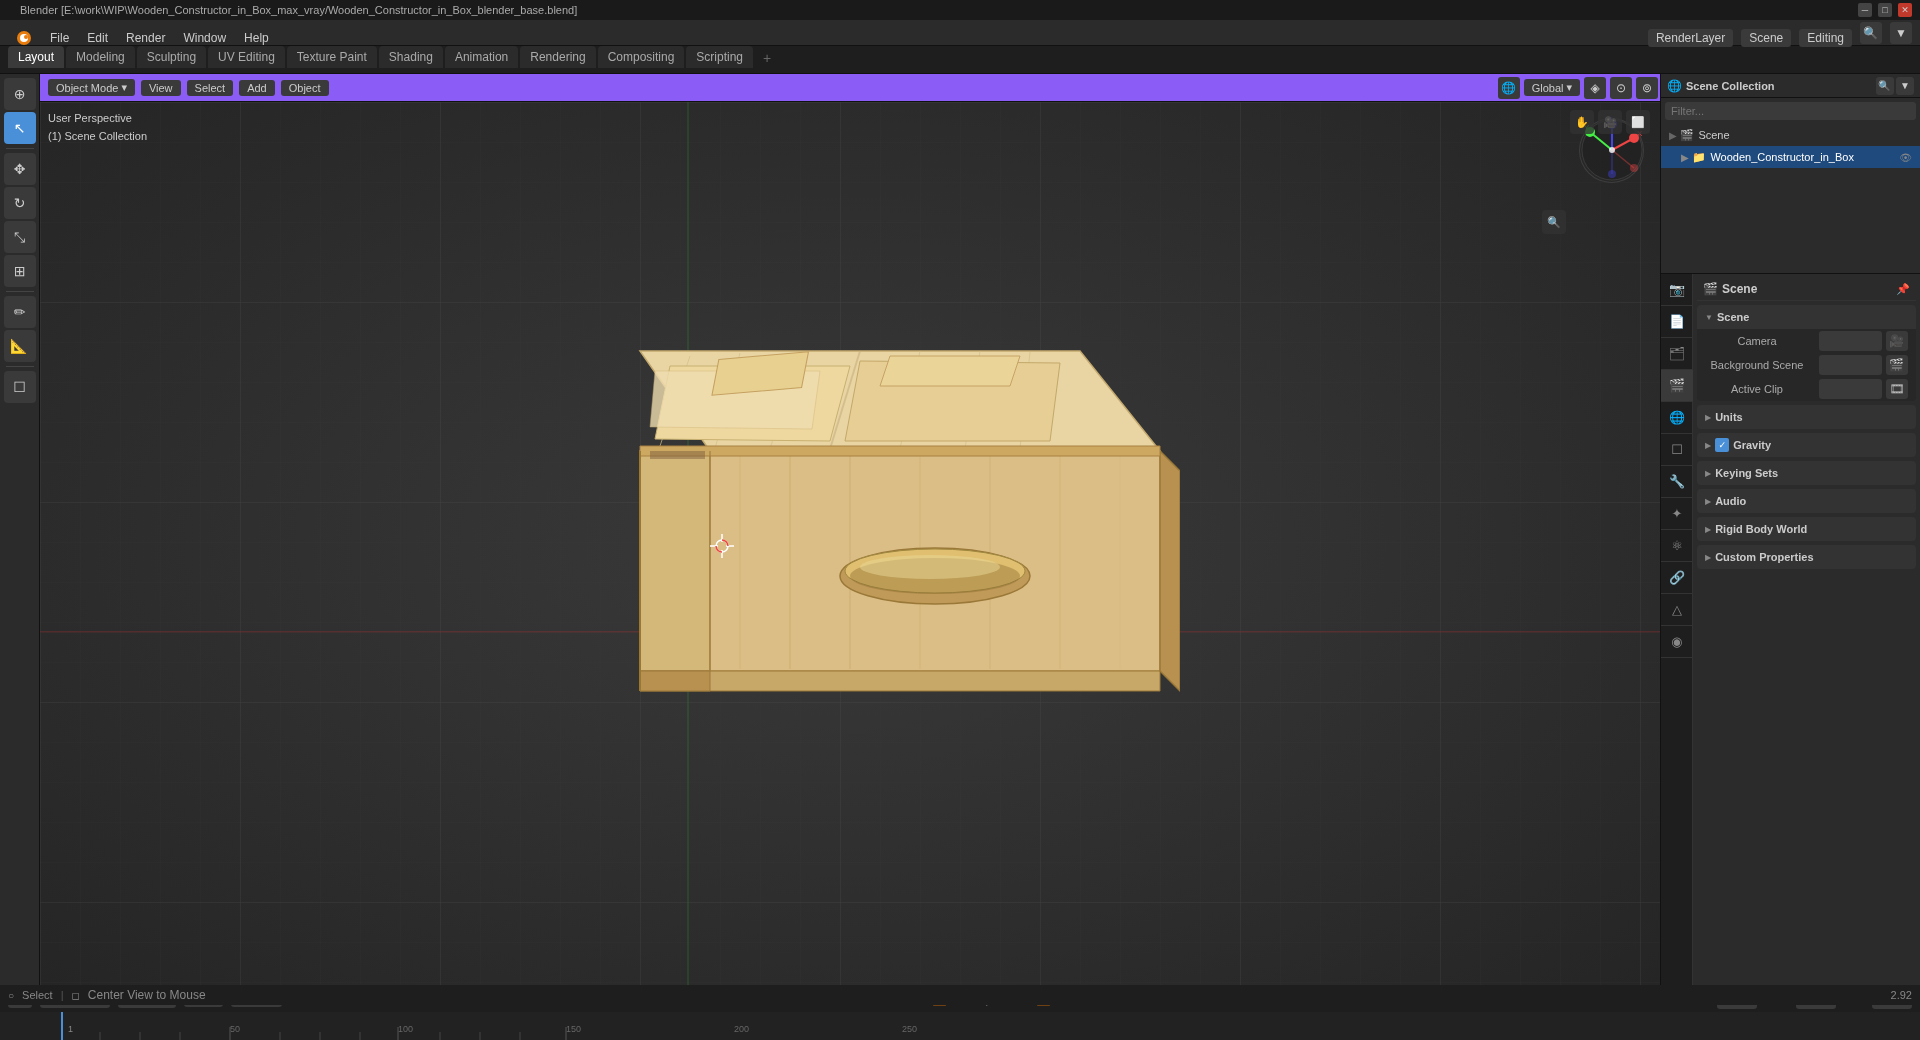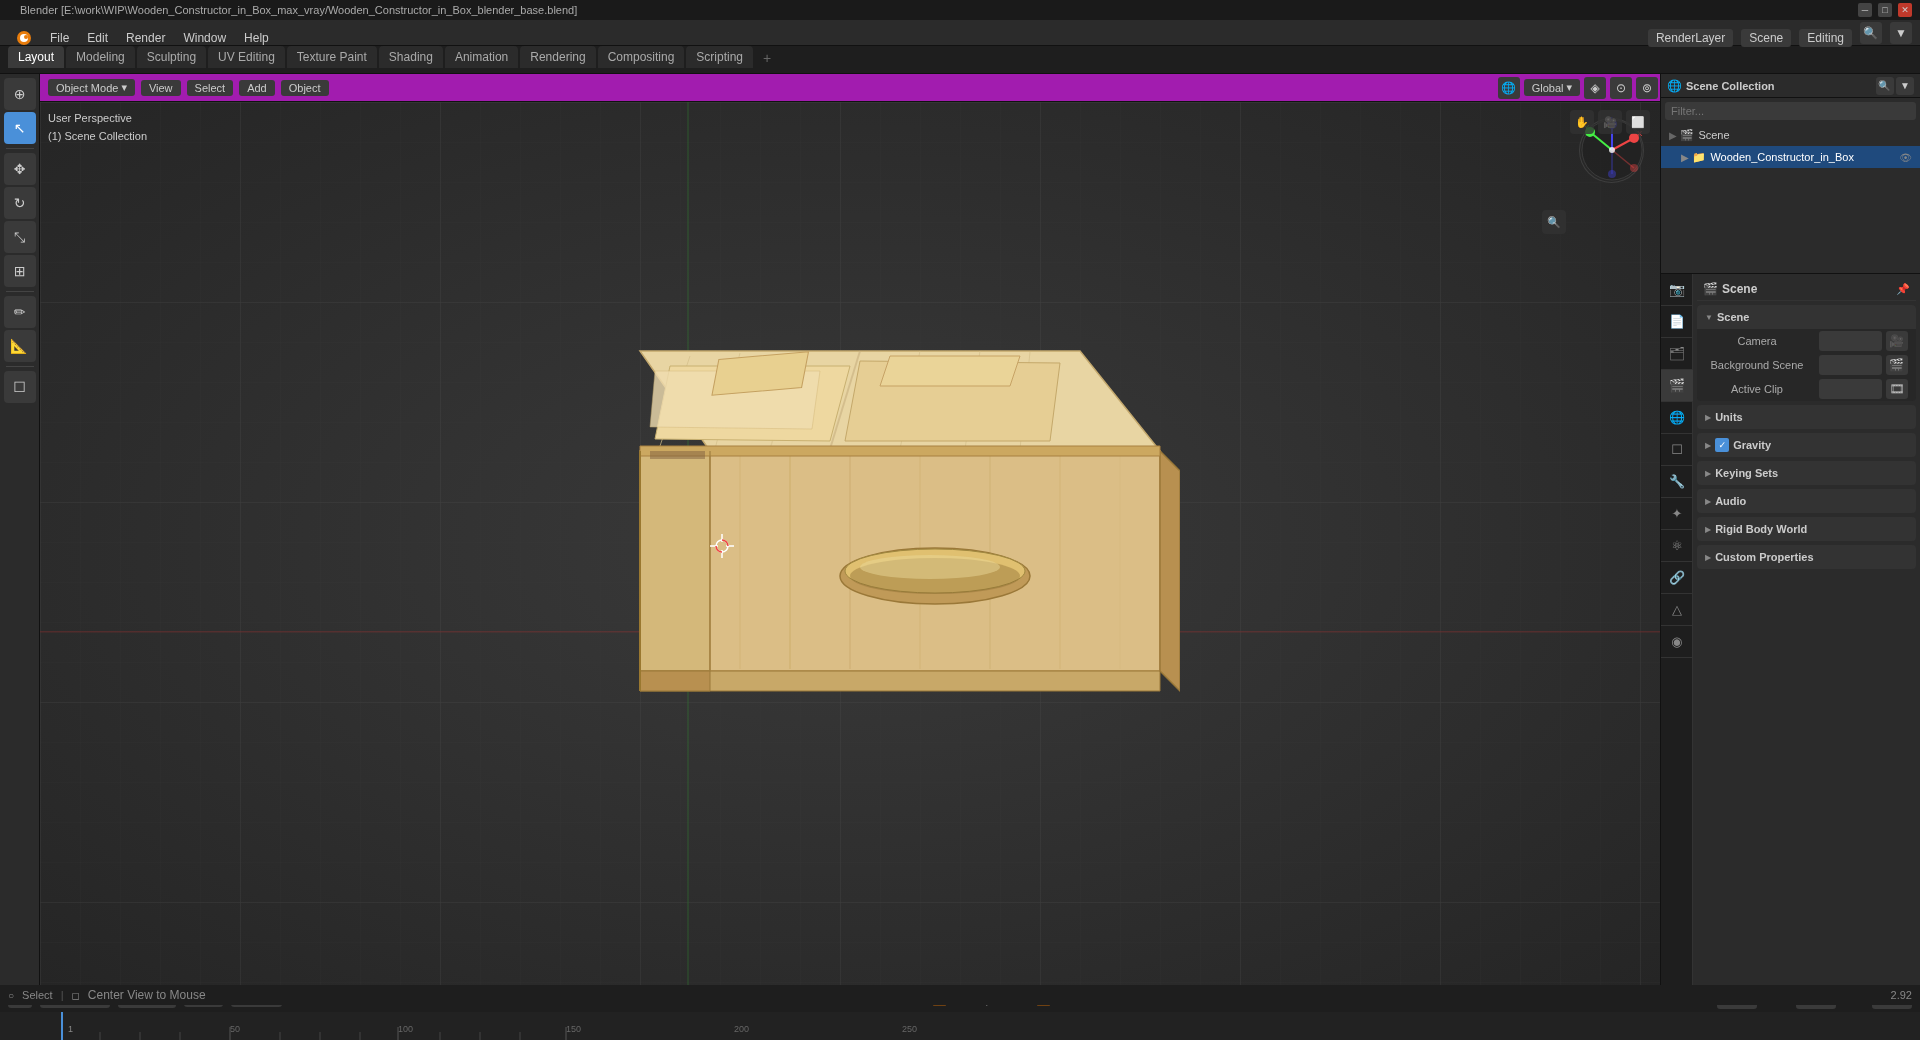--- a/index.html
+++ b/index.html
@@ -133,21 +133,21 @@
       height: 1px;
       background: #444;
       margin: 2px 0;
     }
 
     
     #viewport-header {
       position: absolute;
       top: 74px; left: 40px; right: 0;
       height: 28px;
-      background: #a21caf;
+      background: #8b5cf6;
       display: flex;
       align-items: center;
       padding: 0 8px;
       gap: 6px;
       border-bottom: 1px solid #111;
       z-index: 50;
     }
     .vp-btn {
       padding: 2px 8px;
       background: #3a3a3a;

